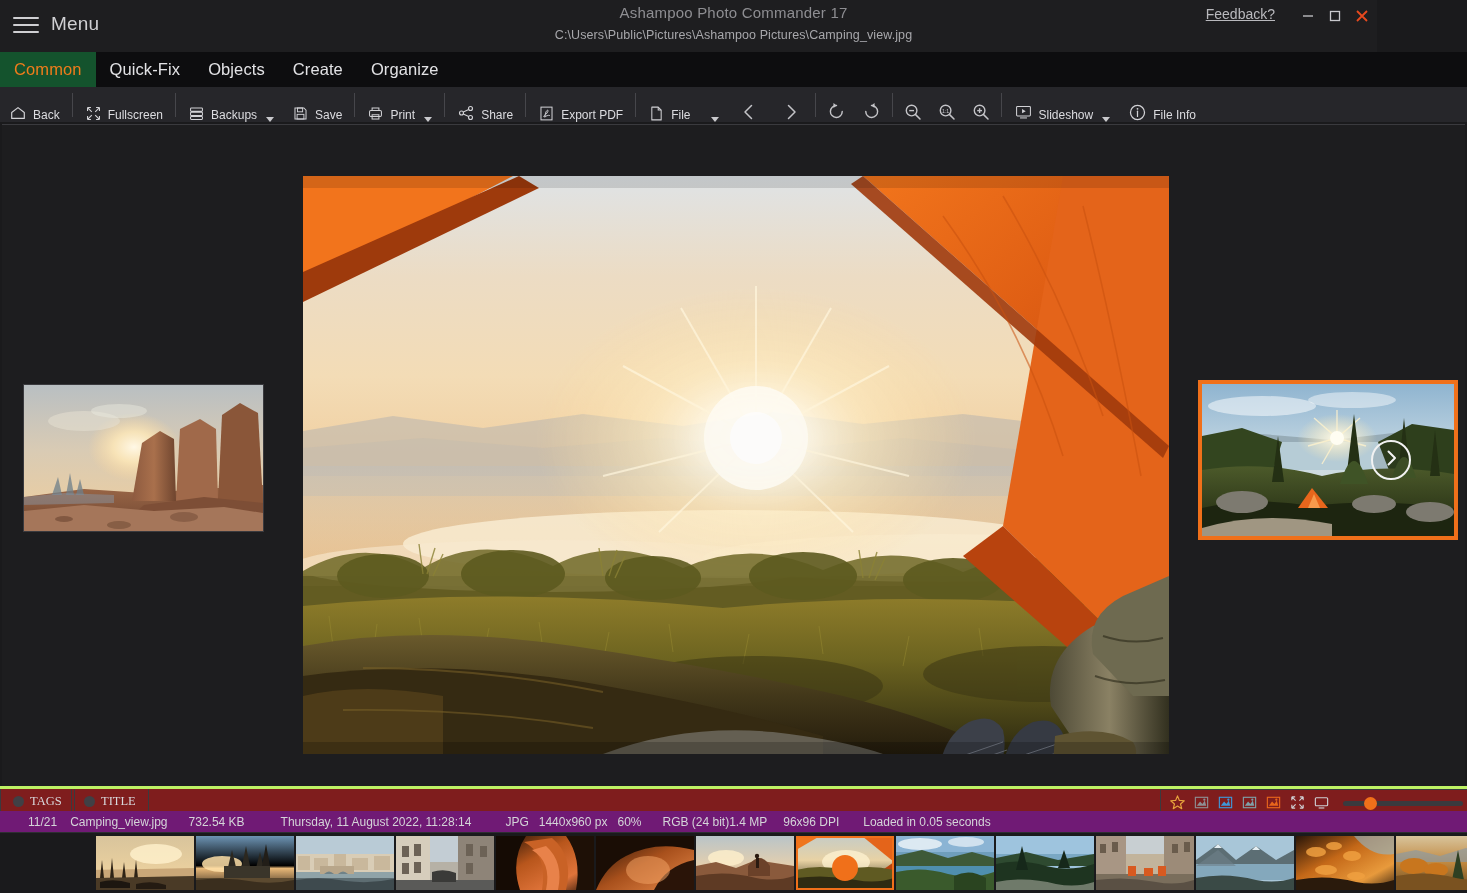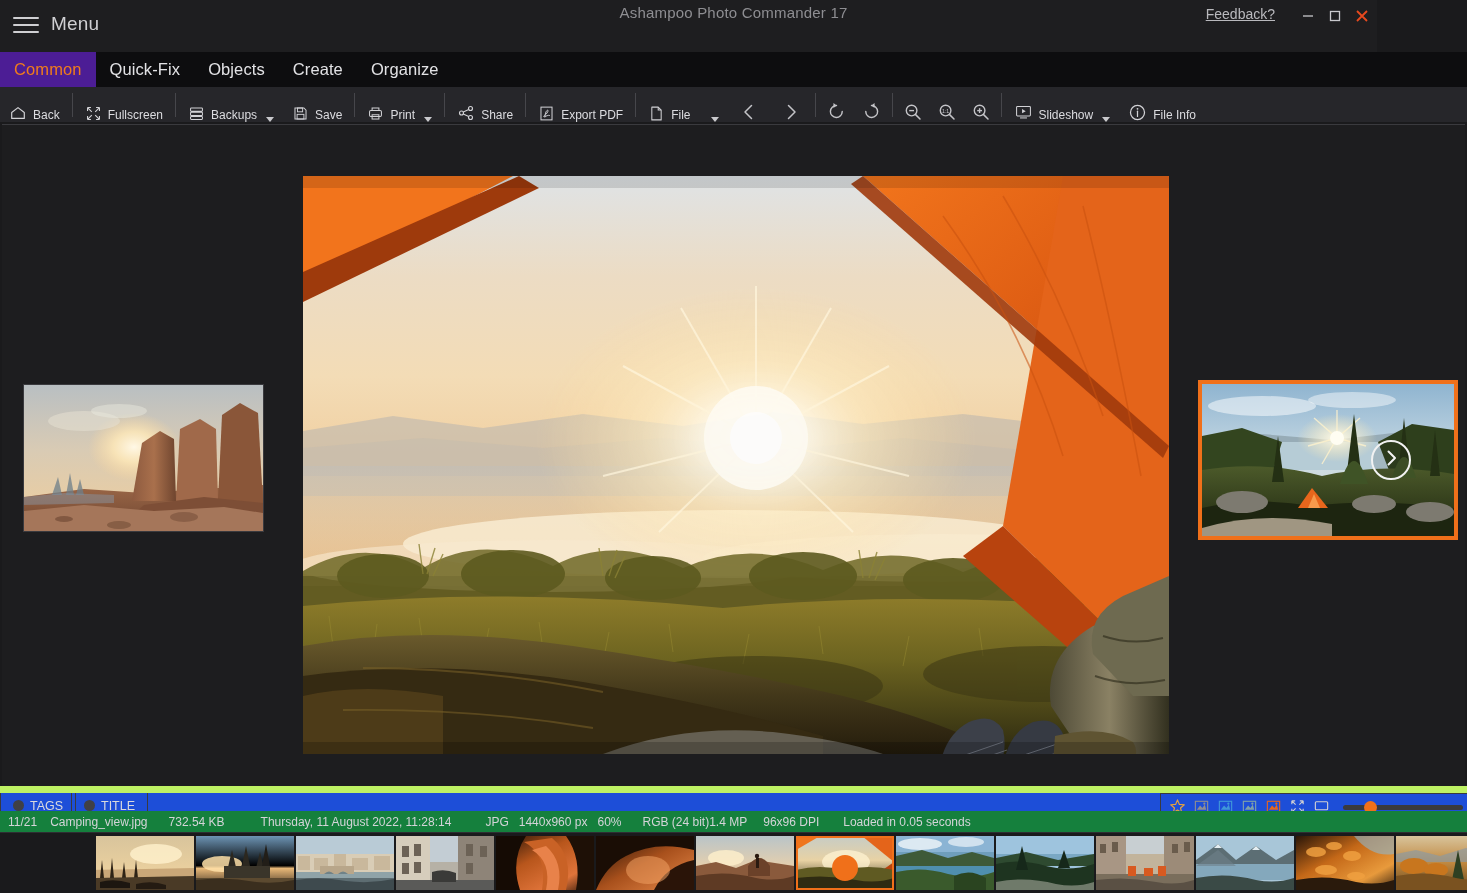--- a/index.html
+++ b/index.html
@@ -52,21 +52,21 @@
   
   .tabbar {
     position:absolute; left:0; top:52px; width:1467px; height:35px;
     background: #0d0d0f;
     display:flex; align-items:stretch;
   }
   .tab {
     display:flex; align-items:center; padding:0 14px;
     font-size:16.5px; color:#e2e2e5; cursor:pointer; letter-spacing:.1px;
   }
-  .tab.active { background:#4c1d95; color:#f07c1b; }
+  .tab.active { background:#14532d; color:#f07c1b; }
 
   
   .toolbar {
     position:absolute; left:0; top:87px; width:1467px; height:35px;
     background:#26262a;
     display:flex; align-items:center;
   }
   .tbtn {
     display:flex; align-items:flex-end; height:35px; padding:0 9px;
     gap:6px; cursor:pointer; color:#dcdce0; font-size:12px; white-space:nowrap;
@@ -102,21 +102,21 @@
   .nextcircle {
     position:absolute; left:169px; top:56px; width:40px; height:40px;
     border:2px solid #f2f2f2; border-radius:50%;
     display:flex; align-items:center; justify-content:center;
     background:rgba(30,30,30,.12);
   }
 
   
   .tagsbar {
     position:absolute; left:0; top:786px; width:1467px; height:25px;
-    background:#1d4ed8; border-top:7px solid #bef264;
+    background:#7f1d1d; border-top:3px solid #bef264;font-family:Liberation Serif, serif;
   }
   .tagchip {
     position:absolute; top:0; height:25px; display:flex; align-items:center;
     gap:6px; padding:0 12px; border-right:1px solid #3a3a3e;
     border-left:1px solid #3a3a3e; font-size:12.5px; color:#d9d9dd; cursor:pointer;
   }
   .dot { width:11px;height:11px;border-radius:50%;background:#404045; flex:none;}
   .tagtools {
     position:absolute; right:0; top:0; height:25px; left:1160px;
     border-left:1px solid #3a3a3e; border-top:1px solid #3a3a3e;
@@ -129,22 +129,22 @@
     background:#3a3a3e; border-radius:3px;
   }
   .slider .knob {
     position:absolute; left:21px; top:5px; width:13px; height:13px;
     border-radius:50%; background:#f0701a;
   }
 
   
   .statusbar {
     position:absolute; left:0; top:811px; width:1467px; height:21px;
-    background:#15803d; display:flex; align-items:center;
-    font-size:12px; color:#d4d4d8;
+    background:#701a75; display:flex; align-items:center;
+    font-size:12px; color:#d4d4d8;padding-left:20px;
   }
   .statusbar .si { white-space:nowrap; }
 
   
   .filmstrip {
     position:absolute; left:0; top:832px; width:1467px; height:61px;
     background:#1a1a1c; border-top:1px solid #2e2e32;
     display:flex; align-items:center; padding-left:96px; gap:2px;
     overflow:hidden;
   }
@@ -164,20 +164,21 @@
 <div class="app">
 
   <div class="titlebar">
     <div class="hamburger">
       <i></i>
         <i></i>
         <i></i>
     </div>
     <div class="menu-label">Menu</div>
     <div class="title-main">Ashampoo Photo Commander 17</div>
+    <div class="title-path">C:\Users\Public\Pictures\Ashampoo Pictures\Camping_view.jpg</div>
     <div class="feedback">Feedback?</div>
 
     <div class="wbtn wb-min">
       <svg width="14" height="14" viewBox="0 0 14 14">
           <line x1="2" y1="7" x2="12" y2="7" stroke="#c9c9cd" stroke-width="1.3"></line>
         </svg>
     </div>
     <div class="wbtn wb-max">
       <svg width="14" height="14" viewBox="0 0 14 14">
           <rect x="2.5" y="2.5" width="9" height="9" fill="none" stroke="#c9c9cd" stroke-width="1.3"></rect>

